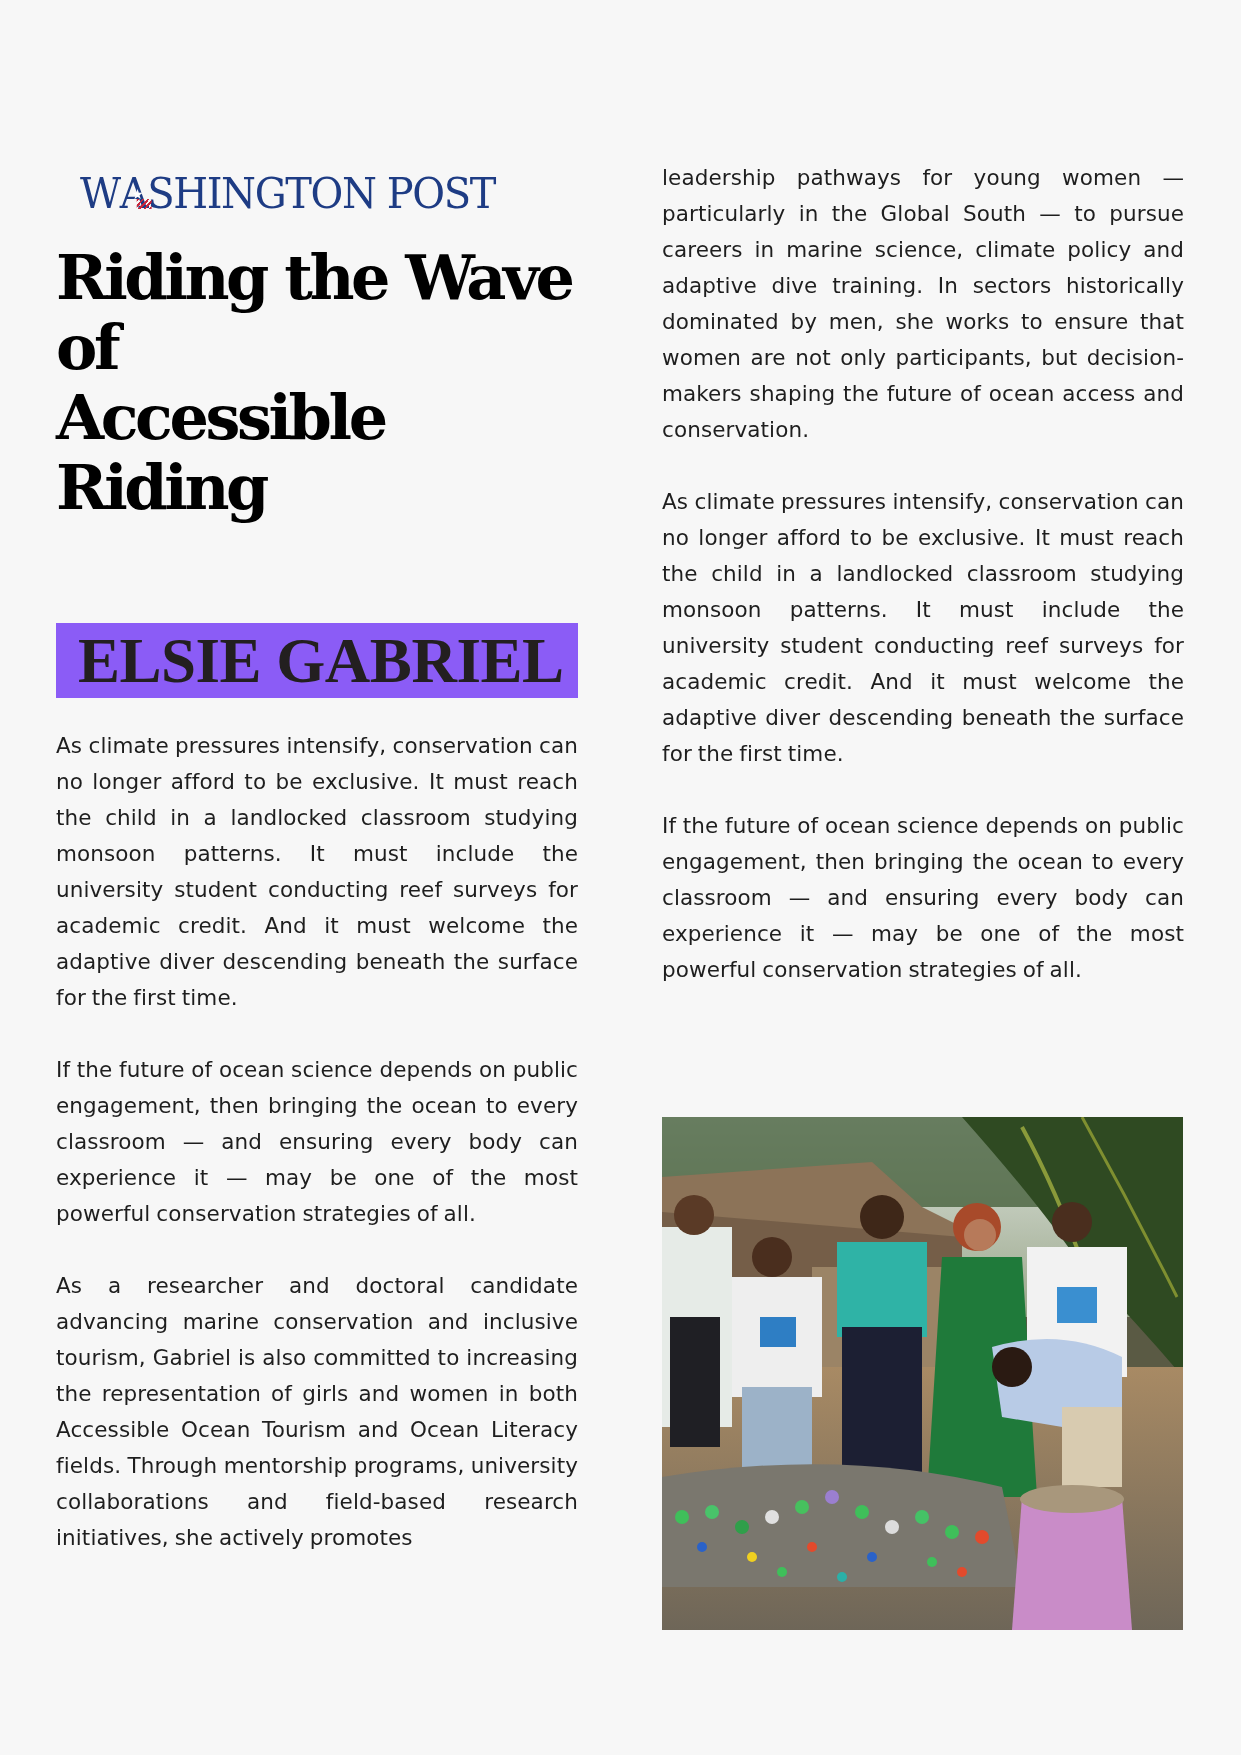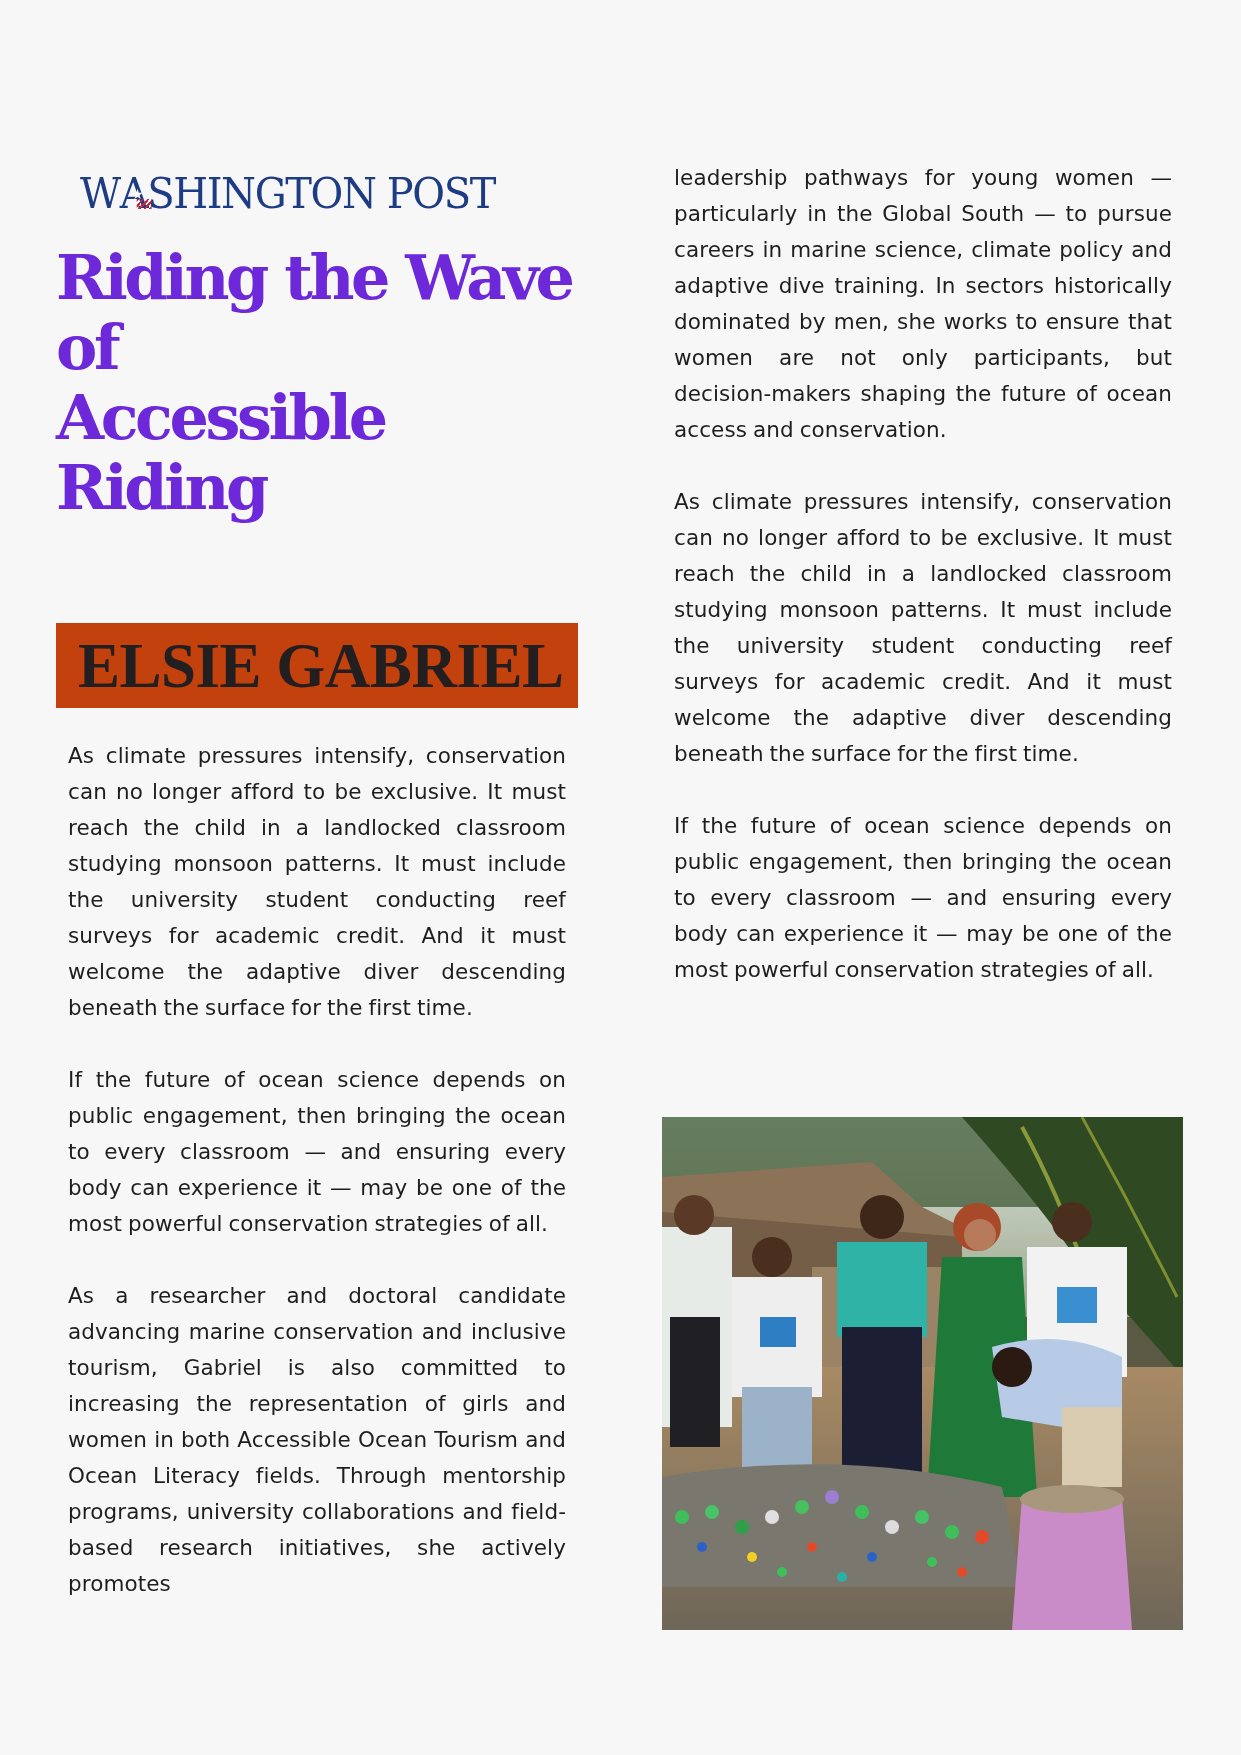--- a/index.html
+++ b/index.html
@@ -60,43 +60,43 @@
       width: 16px;
       height: 10px;
       background: repeating-linear-gradient(135deg, #c8283c 0 2px, transparent 2px 4px);
     }
     .headline {
       margin: 26px 0 0 0;
       font-family: "DejaVu Serif", serif;
       font-weight: bold;
       font-size: 62px;
       line-height: 70px;
-      color: #6d28d9;
+      color: #000000;
       letter-spacing: -3.4px;
     }
     .byline-box {
       margin-top: 30px;
       width: 522px;
-      height: 85px;
-      background: #c2410c;
+      height: 75px;
+      background: #8b5cf6;
       display: flex;
       align-items: center;
       padding-left: 22px;
       box-sizing: border-box;
     }
     .byline {
       font-family: "Liberation Serif", serif;
       font-weight: bold;
       font-size: 63px;
       line-height: 70px;
       color: #231f20;
       letter-spacing: -0.5px;
     }
     .para {
-      margin: 12px;
+      margin: 0;
       font-family: "DejaVu Sans", sans-serif;
       font-size: 21.5px;
       line-height: 36px;
       text-align: justify;
       text-align-last: left;
       color: #1e1e1e;
       letter-spacing: 0.1px;
       word-spacing: -1px;
     }
     .col-left .para.first { margin-top: 30px; }

